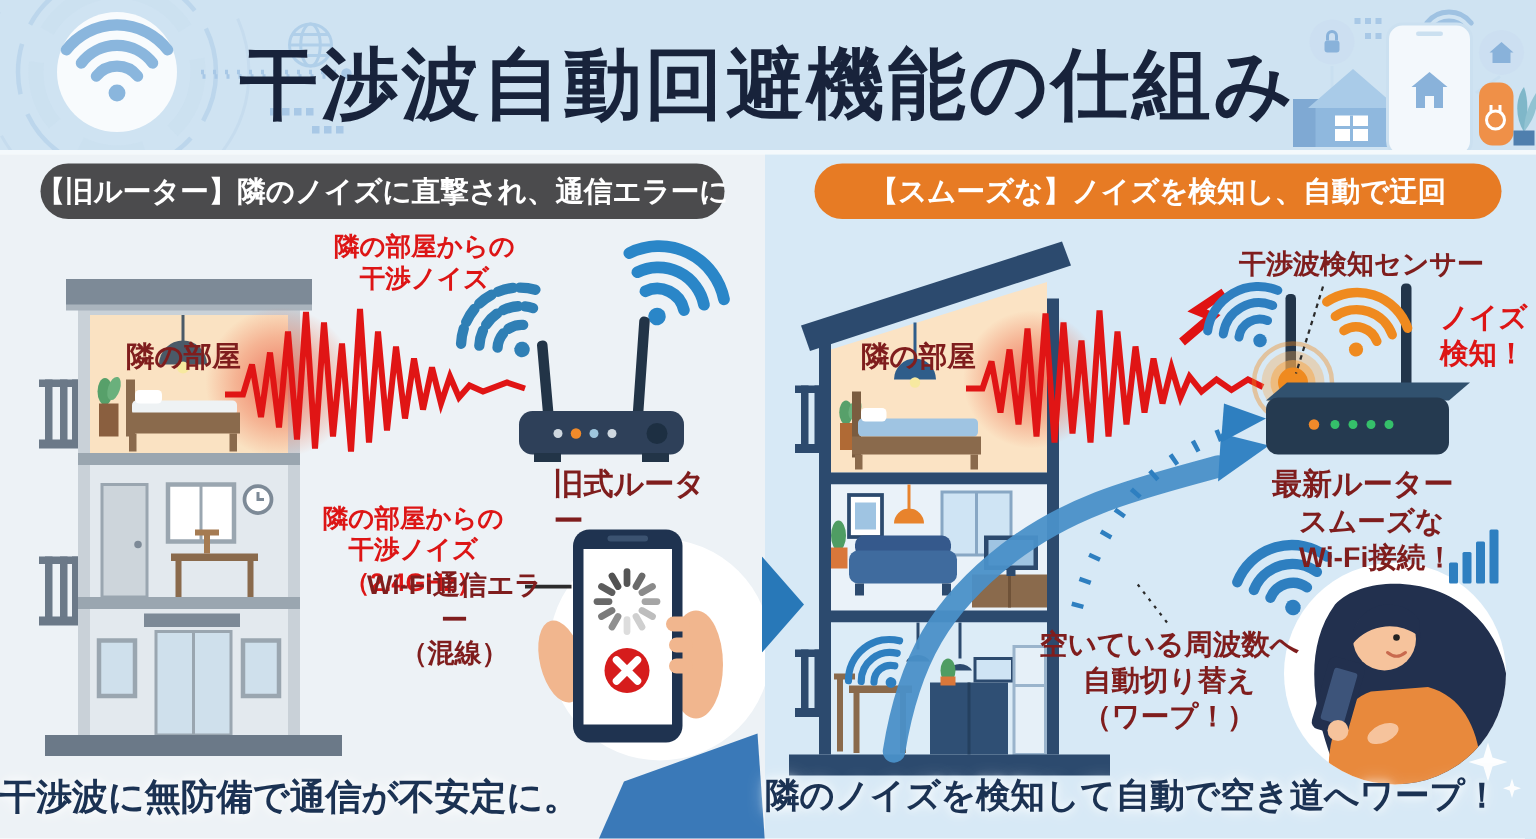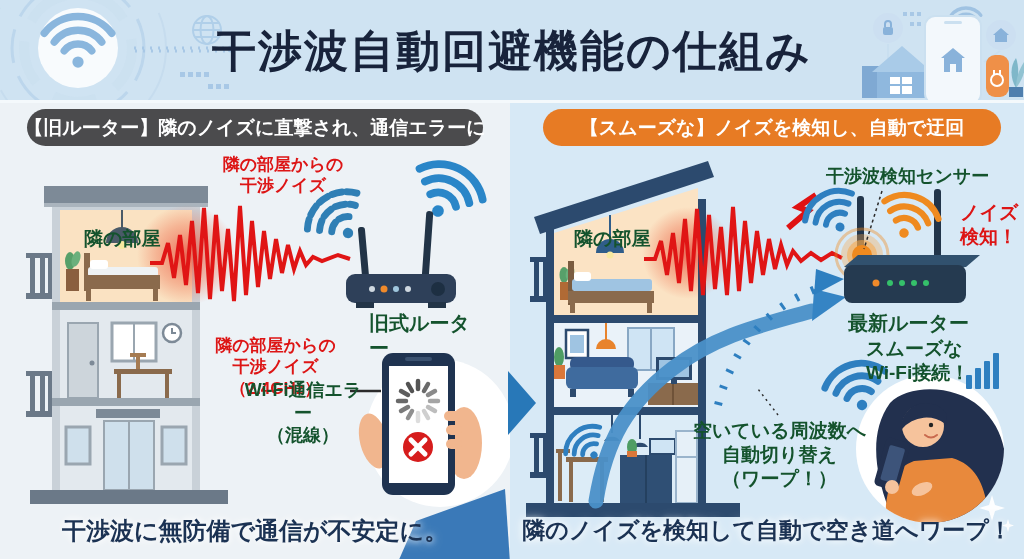--- a/index.html
+++ b/index.html
@@ -6,39 +6,39 @@
   .stage{
     position:relative;width:1024px;height:559px;overflow:hidden;
     font-family:"Liberation Sans","DejaVu Sans",sans-serif;
     -webkit-font-smoothing:antialiased;
   }
   
   .header{position:absolute;left:0;top:0;width:1024px;height:100px;background:#cfe3f2;}
   .header svg{position:absolute;left:0;top:0;}
   .title{
     position:absolute;left:0;top:22px;width:1024px;text-align:center;
-    font-size:44px;font-weight:900;color:#18233b;letter-spacing:2px;white-space:nowrap;
+    font-size:52px;font-weight:900;color:#18233b;letter-spacing:2px;white-space:nowrap;
   }
   
   .panels{position:absolute;left:0;top:100px;width:1024px;height:393px;border-top:3px solid #f4f9fc;box-sizing:border-box;}
   .panel{position:absolute;top:0;height:459px;}
   .panel.old{left:0;width:510px;background:#edf2f6;}
   .panel.new{left:510px;width:514px;background:#d7e9f6;}
   .panel svg.art{position:absolute;left:0;top:0;}
   .badge{
     position:absolute;top:6px;height:37px;border-radius:19px;display:flex;align-items:center;justify-content:center;
     color:#fff;font-weight:bold;font-size:19px;white-space:nowrap;letter-spacing:0px;
   }
   .badge.gray{left:27px;width:456px;background:#4b4b4d;}
   .badge.orange{left:33px;width:458px;background:#e77b24;}
   .lbl{position:absolute;font-weight:bold;white-space:pre-line;line-height:1.25;}
   .lbl.red{color:#dd1515;margin-left:10px;}
-  .lbl.dark{color:#14532d;}
+  .lbl.dark{color:#7f1d1d;}
   .caption{
-    position:absolute;top:412px;font-weight:900;color:#1b3253;text-align:center;white-space:nowrap;
+    position:absolute;top:412px;font-weight:900;color:#1b3253;white-space:nowrap;
     text-shadow:0 0 6px rgba(255,255,255,.95), 0 0 12px rgba(255,255,255,.8);
   }
   .center-arrow{position:absolute;left:508px;top:268px;}
 </style>
 </head>
 <body>
 
 <div class="stage">
 
   <div class="header">

